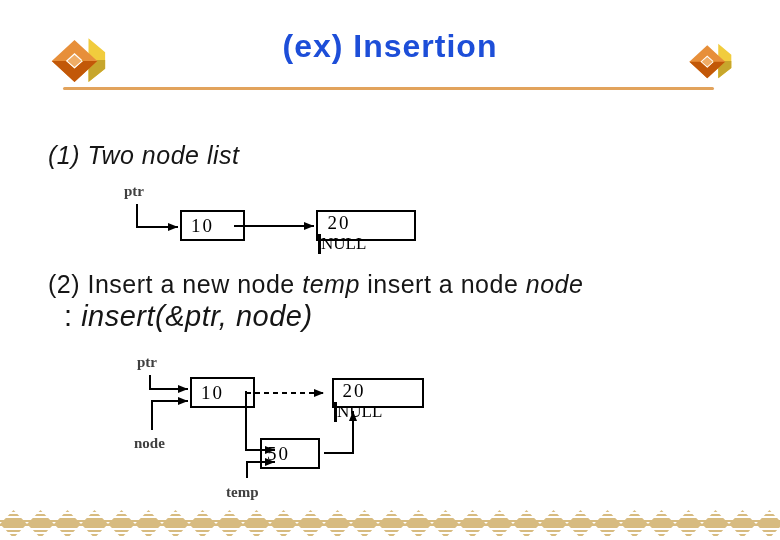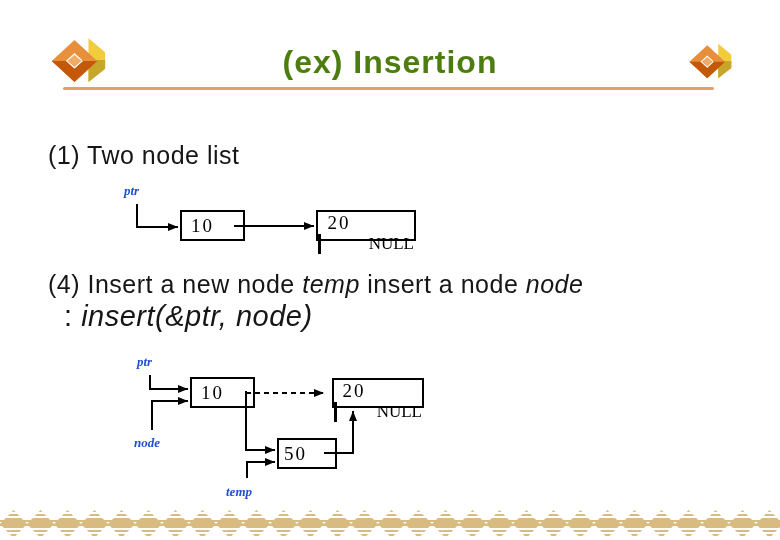--- a/index.html
+++ b/index.html
@@ -2,48 +2,48 @@
 <html><head>
 <meta charset="utf-8">
 <style>
   html,body{margin:0;padding:0;background:#fff;}
   #stage{
     position:relative;width:780px;height:540px;background:#ffffff;
     overflow:hidden;font-family:"Liberation Sans",sans-serif;color:#161616;
   }
   
   .slide-title{
-    position:absolute;left:0;top:44px;width:780px;text-align:center;
-    font-size:32px;font-weight:bold;letter-spacing:1px;color:#4d7c0f;
+    position:absolute;left:0;top:28px;width:780px;text-align:center;
+    font-size:32px;font-weight:bold;letter-spacing:1px;color:#1d4ed8;
   }
   .header-line{position:absolute;left:63px;top:87px;width:651px;height:3px;background:#E2A35C;border-radius:2px;}
   .cube{position:absolute;}
   .cube-left{left:50px;top:36px;width:56px;height:48px;}
   .cube-right{left:688px;top:40px;width:44px;height:42px;}
   
   .h-sec{position:absolute;font-size:25px;letter-spacing:0.5px;white-space:nowrap;}
-  .h1{left:48px;top:141px;}
+  .h1{left:48px;top:141px;font-style:italic;}
   .h2{left:48px;top:269px;line-height:31px;}
   .h2-line2{position:absolute;left:64px;top:300px;font-size:29px;letter-spacing:0.5px;white-space:nowrap;}
   .it{font-style:italic;}
   
   .dlabel{
     position:absolute;font-family:"Liberation Serif",serif;font-weight:bold;
-    font-size:13px;color:#1d4ed8;white-space:nowrap;font-style:italic;
+    font-size:15px;color:#404040;white-space:nowrap;
   }
   .nbox{
     position:absolute;display:flex;border:2px solid #000;background:#fff;
     box-sizing:border-box;font-family:"Liberation Serif",serif;font-size:19px;color:#000;
   }
   .nbox .val{
     display:flex;align-items:center;justify-content:center;
     letter-spacing:2px;box-sizing:border-box;height:100%;
   }
   .nbox .pcell{
-    display:flex;align-items:center;justify-content:flex-end;
+    display:flex;align-items:center;justify-content:flex-start;
     border-left:3px solid #000;box-sizing:border-box;height:100%;flex:1;
   }
   .nbox .nulltxt{font-size:17px;letter-spacing:0px;}
   svg.wires{position:absolute;left:0;top:0;z-index:5;pointer-events:none;}
   .nbox{z-index:2;flex-direction:column;}
   .dlabel{z-index:3;}
   
   .bottom-border{position:absolute;left:0;top:508px;width:780px;height:32px;z-index:1;}
   .bb-band{
     position:absolute;left:0;top:12px;width:780px;height:6px;
@@ -76,21 +76,21 @@
     <path d="M36,26 L63,26 L63,36 L44,51 L44,32 Z" fill="#C7A62C"></path>
     <path d="M28,3 L54,27 L28,51 L2,27 Z M28,18 L38,27 L28,36 L18,27 Z" fill="#E78F3A" fill-rule="evenodd"></path>
     <path d="M2,27 L54,27 L28,51 Z M18,27 L38,27 L28,36 Z" fill="#C25808" fill-rule="evenodd"></path>
     <path d="M28,20 L36,27 L28,34 L20,27 Z" fill="#EFAC66"></path>
   </svg>
 
   <div class="header-line"></div>
 
   <div class="h-sec h1">(1) Two node list</div>
 
-  <div class="h-sec h2"><span>(4) Insert a new node </span><span class="it">temp</span><span> insert a node </span><span class="it">node</span></div>
+  <div class="h-sec h2"><span>(2) Insert a new node </span><span class="it">temp</span><span> insert a node </span><span class="it">node</span></div>
   <div class="h2-line2"><span>: </span><span class="it">insert(&amp;ptr, node)</span></div>
 
   <div class="dlabel" style="left:124px;top:183px;">ptr</div>
 
   <div class="nbox" style="left:180px;top:210px;width:65px;height:31px;">
     <div class="val" style="width:41px;">10</div>
     <div class="pcell"></div>
   </div>
 
   <div class="nbox" style="left:316px;top:210px;width:100px;height:31px;">
@@ -109,21 +109,21 @@
     <div class="pcell"></div>
   </div>
 
   <div class="nbox" style="left:332px;top:378px;width:92px;height:30px;">
     <div class="val" style="width:40px;">20</div>
     <div class="pcell">
         <span class="nulltxt">NULL</span>
       </div>
   </div>
 
-  <div class="nbox" style="left:277px;top:438px;width:60px;height:31px;">
+  <div class="nbox" style="left:260px;top:438px;width:60px;height:31px;">
     <div class="val" style="width:33px;">50</div>
     <div class="pcell"></div>
   </div>
 
   <svg class="wires" width="780" height="540">
     <defs>
       <marker id="arw" markerUnits="userSpaceOnUse" markerWidth="11" markerHeight="9" refX="10" refY="4" orient="auto">
         <path d="M0,0 L10,4 L0,8 Z" fill="#000"></path>
       </marker>
     </defs>

